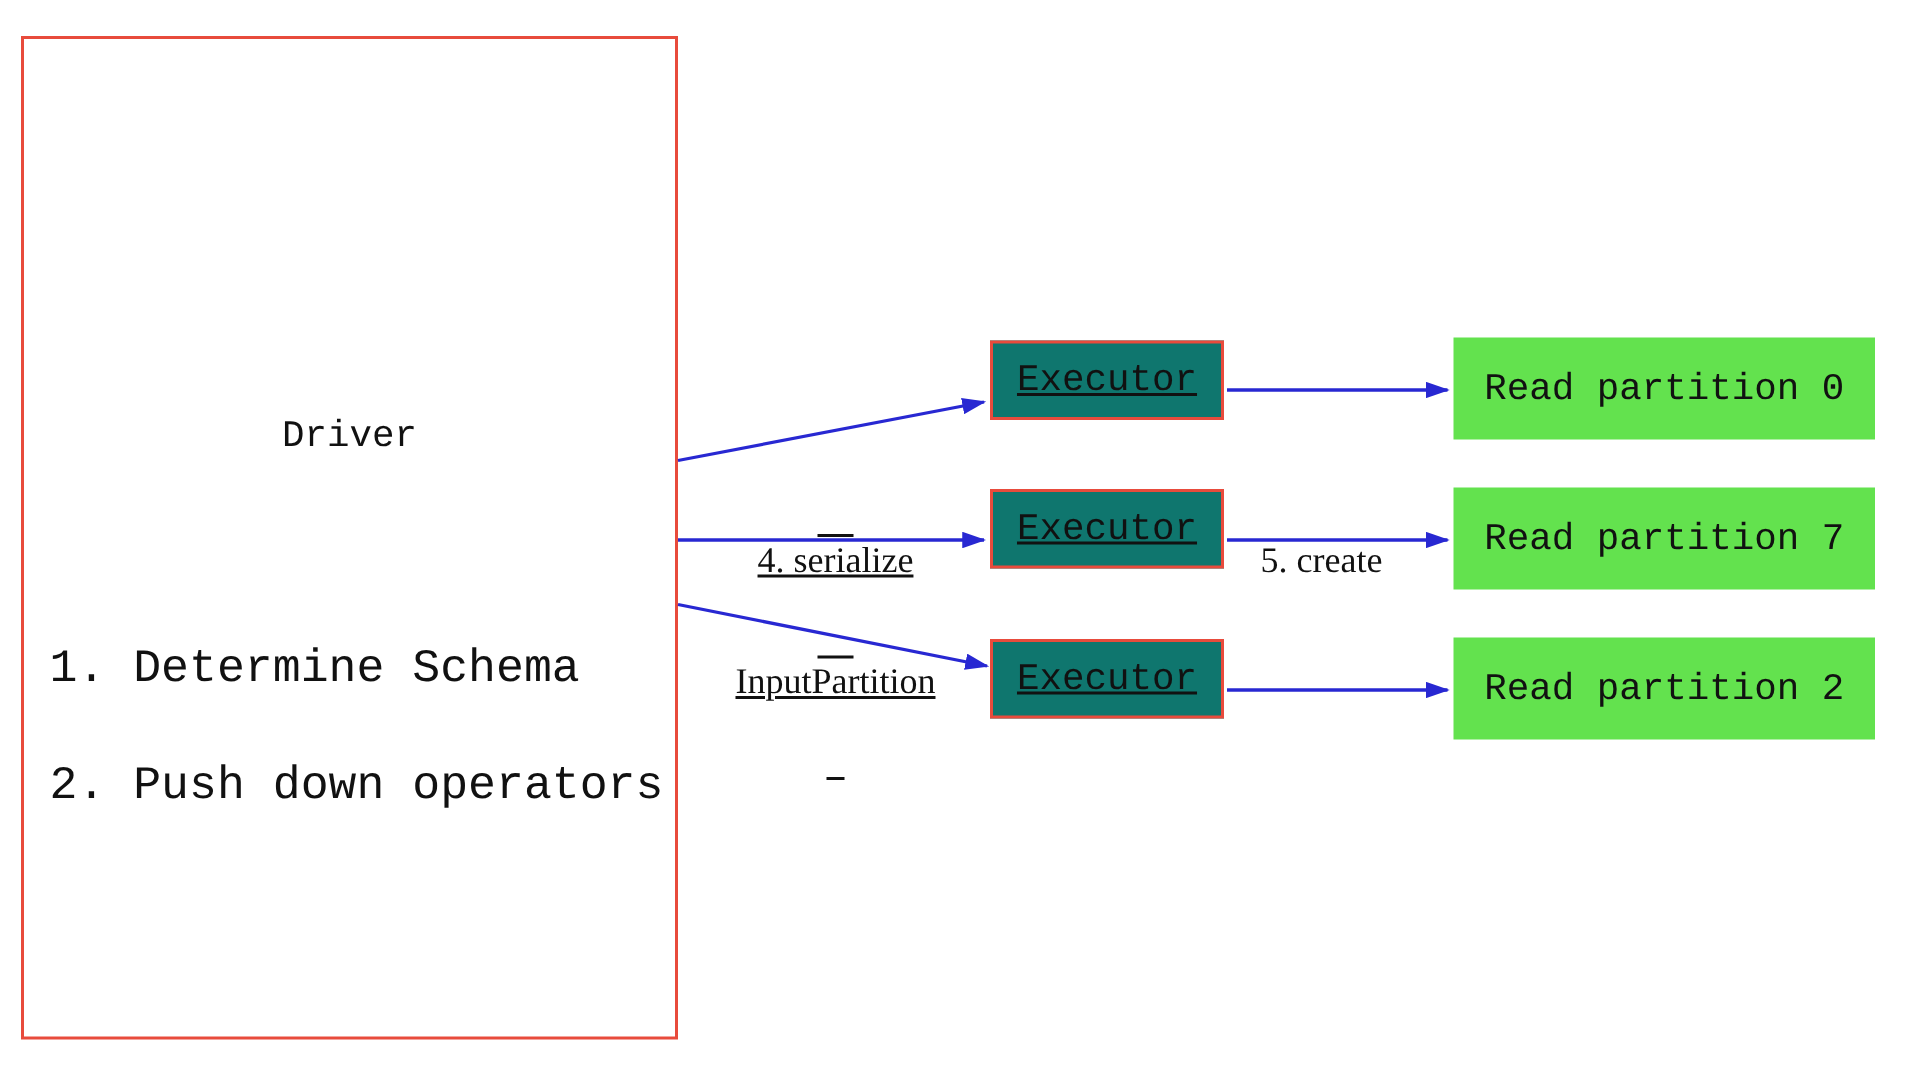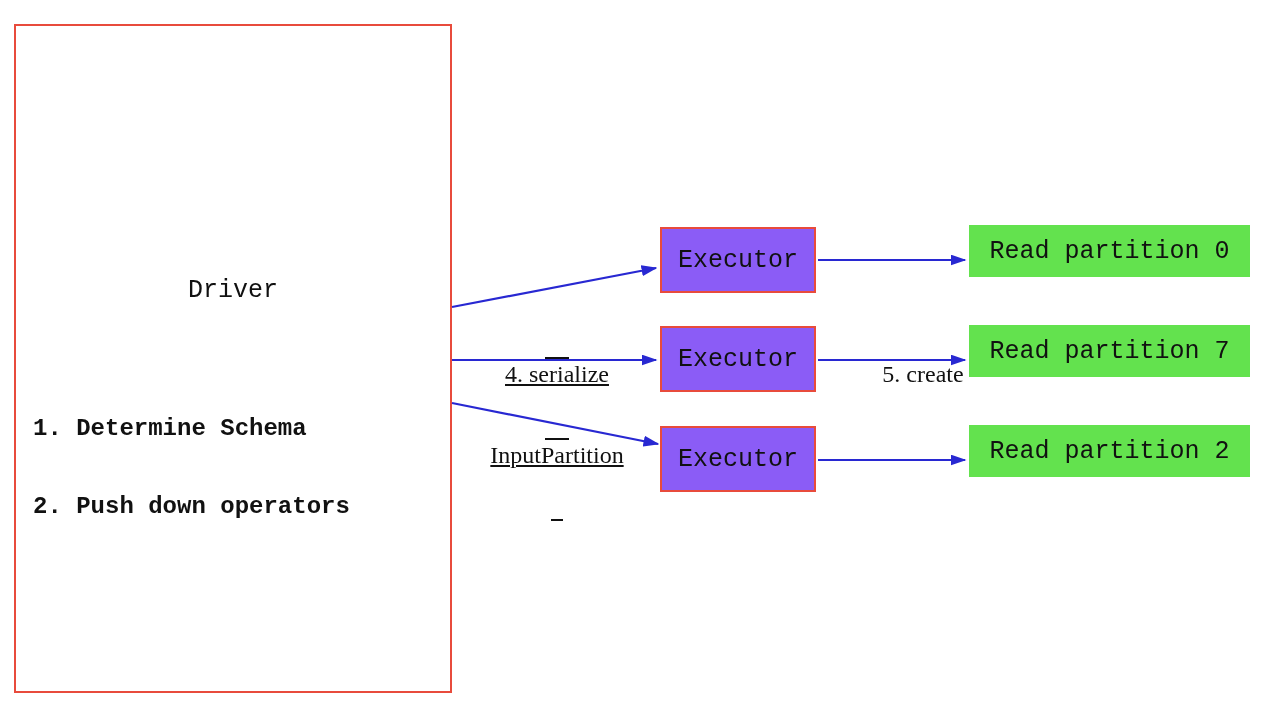--- a/index.html
+++ b/index.html
@@ -31,46 +31,46 @@
     left: 0; right: 0;
     top: 251px;
     text-align: center;
     font-size: 25px;
     line-height: 28px;
     white-space: pre;
   }
   .driver-steps {
     position: absolute;
     left: 17px;
-    top: 338px;
-    font-size: 24px;
+    top: 356px;
+    font-size: 31px;
     line-height: 26px;
     white-space: pre;
-    font-weight: bold;
   }
   .node {
     position: absolute;
     display: flex;
     align-items: center;
     justify-content: center;
     font-size: 25px;
     white-space: pre;
   }
   .executor {
     left: 660px;
-    width: 156px; height: 66px;
+    width: 156px; height: 53px;
     border: 2px solid var(--red-border, #e84b3c);
-    background: #8b5cf6;
+    background: #0f766e;
+    text-decoration: underline;
   }
   .executor-0 { top: 227px; }
   .executor-1 { top: 326px; }
   .executor-2 { top: 426px; }
   .partition {
     left: 969px;
-    width: 281px; height: 52px;
+    width: 281px; height: 68px;
     background: var(--green-fill, #63e24e);
     border: none;
   }
   .partition-0 { top: 225px; }
   .partition-1 { top: 325px; }
   .partition-2 { top: 425px; text-align: right; }
   .arrow-layer {
     position: absolute;
     left: 0; top: 0;
     width: 1270px; height: 710px;
@@ -84,21 +84,21 @@
   .edge-label {
     position: absolute;
     font-family: "Liberation Serif", "DejaVu Serif", serif;
     font-size: 24px;
     line-height: 27px;
     text-align: center;
     color: var(--text, #111111);
     white-space: pre;
   }
   .edge-label-serialize { left: 477px; top: 307px; width: 160px; text-decoration: underline; }
-  .edge-label-reader    { left: 848px; top: 307px; width: 150px; }
+  .edge-label-reader    { left: 806px; top: 307px; width: 150px; }
 </style>
 </head>
 <body>
 
 <div class="canvas">
 
   <div class="driver-box">
     <div class="driver-title">Driver</div>
     <div class="driver-steps">
       <div>1. Determine Schema</div>

